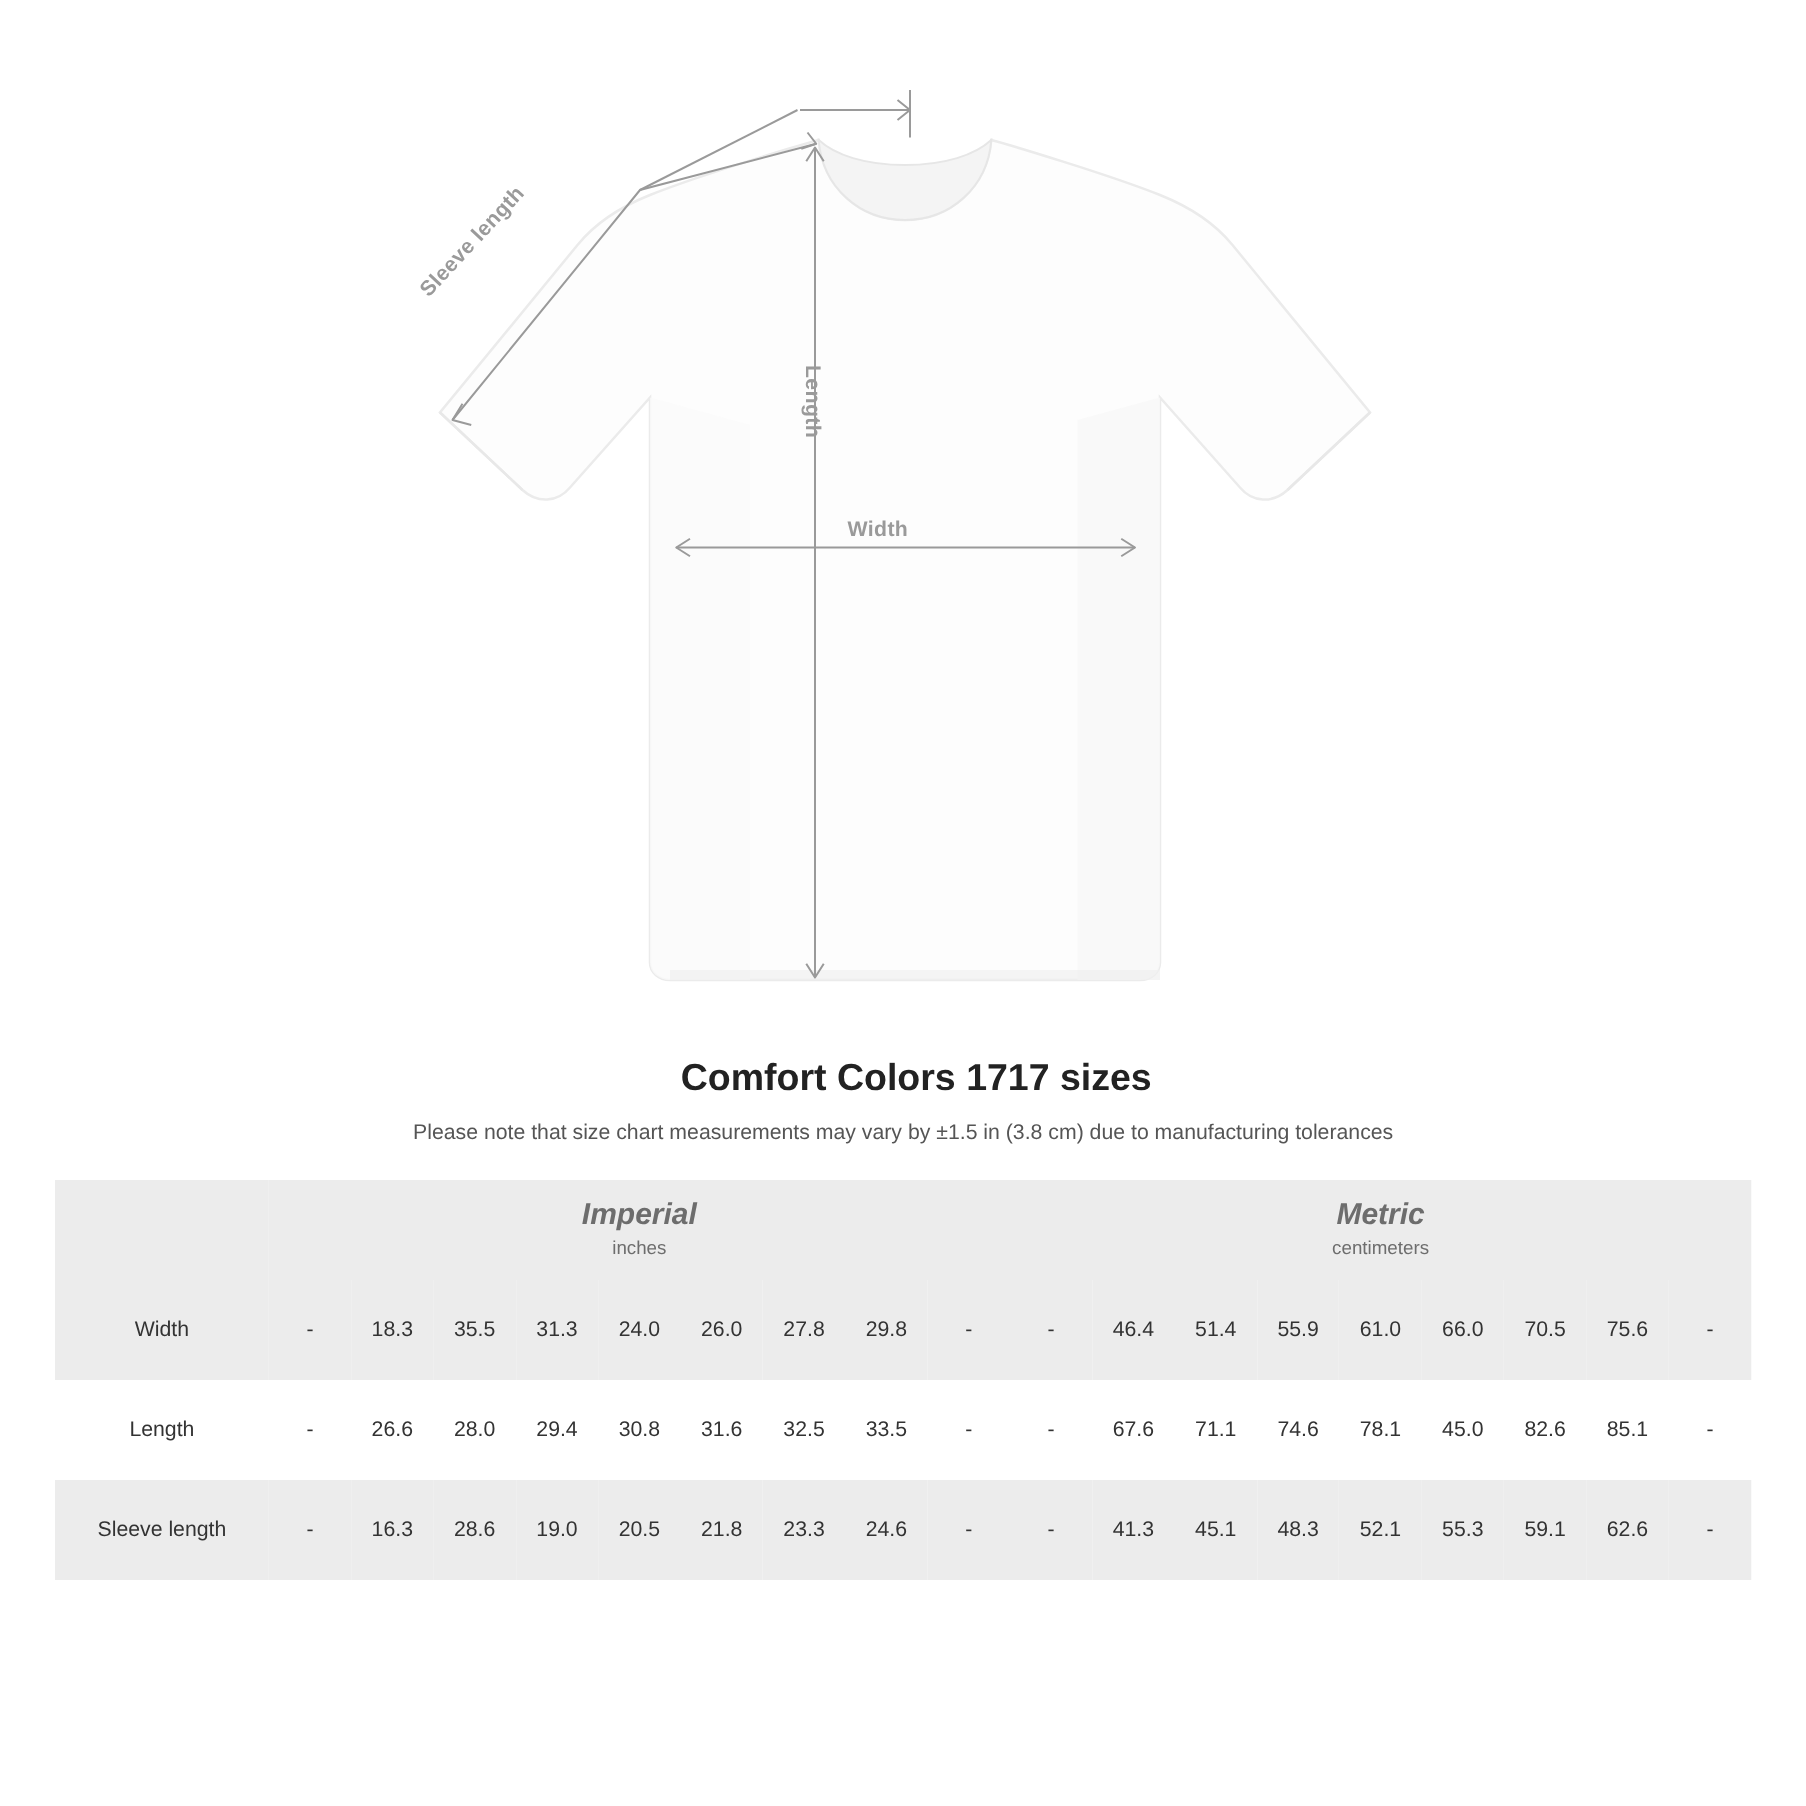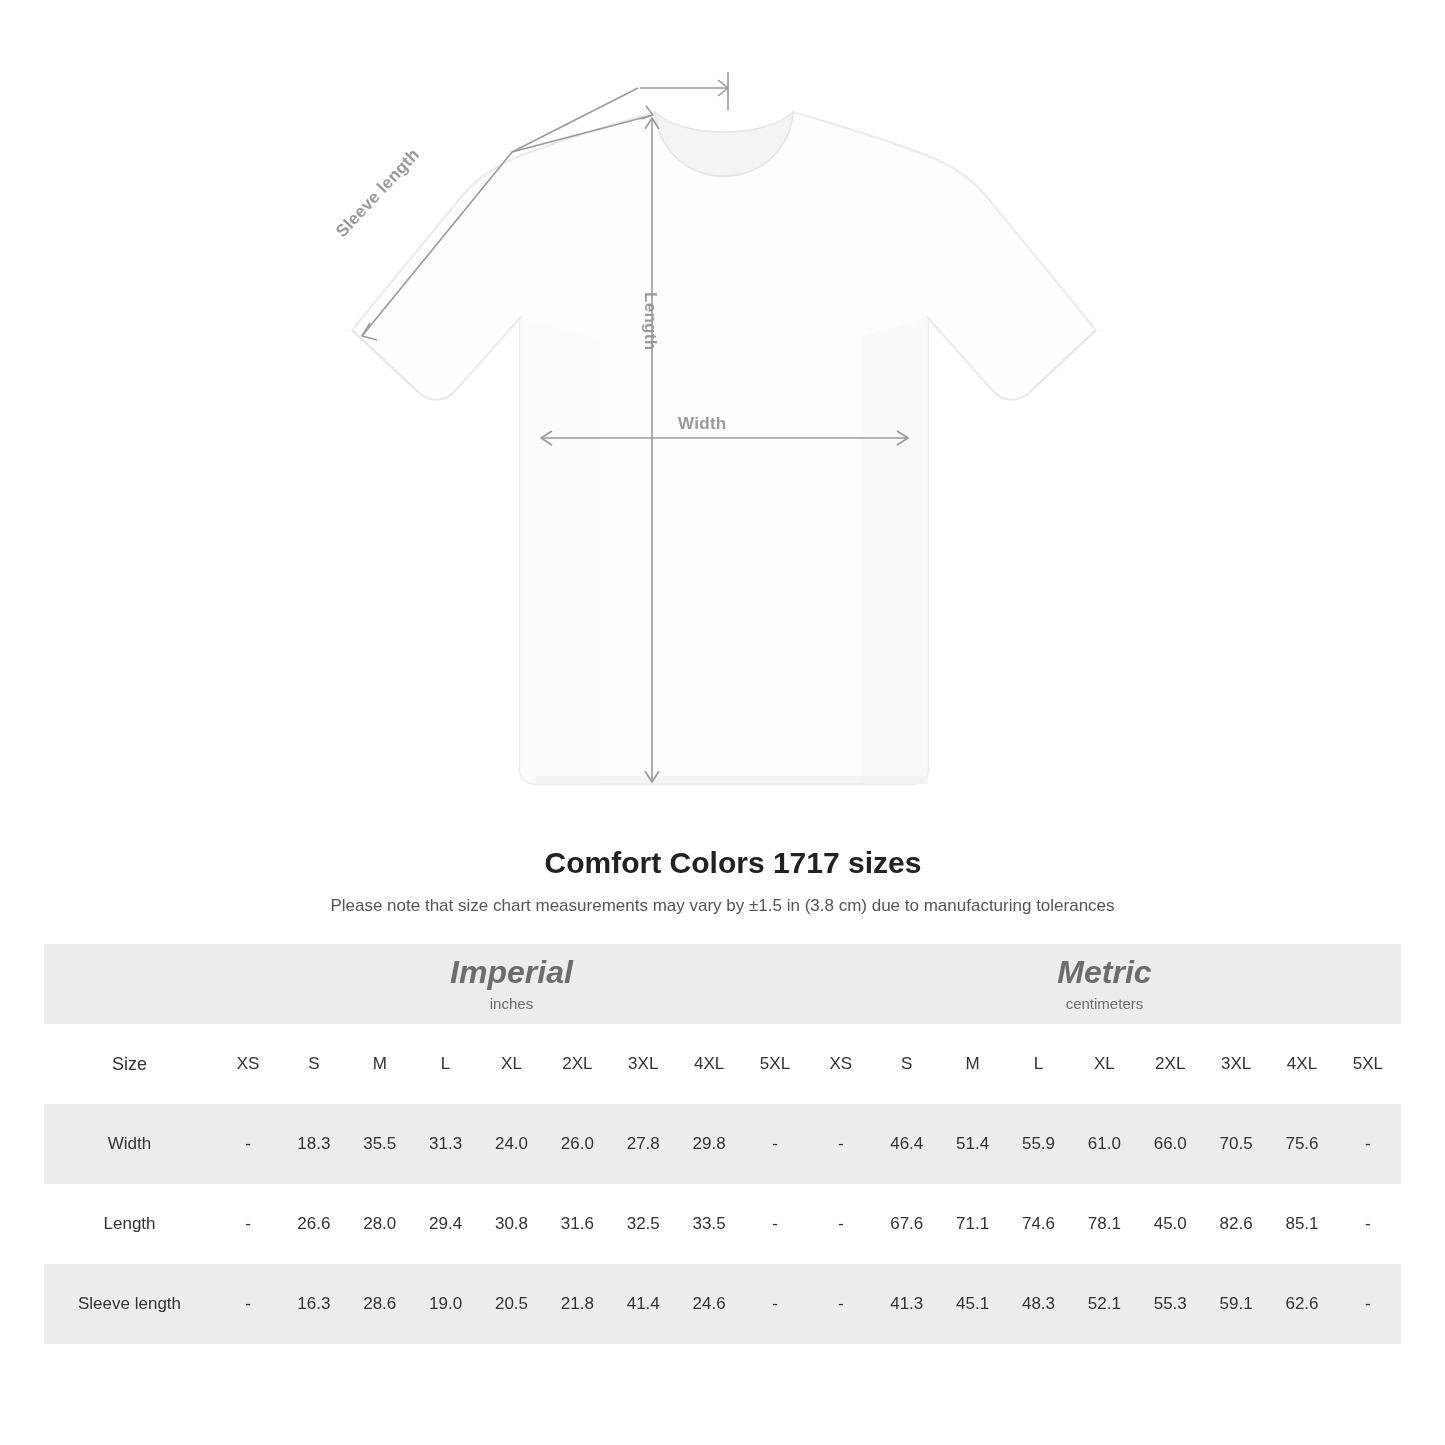--- a/index.html
+++ b/index.html
@@ -88,21 +88,21 @@
     padding: 0;
     height: 80px;
     vertical-align: middle;
   }
   .sys-row td {
     background: #ececec;
     height: 110px;
     padding-top: 4px;
   }
   .sys-name {
-    font-size: 32px;
+    font-size: 24px;
     font-style: italic;
     font-weight: bold;
     color: #6d6d6d;
     line-height: 1.25;
     text-align: center;
   }
   .sys-unit {
     font-size: 15px;
     color: #6d6d6d;
     line-height: 1.6;
@@ -227,41 +227,20 @@
         <td colspan="9">
           <div class="sys-name">Imperial</div>
           <div class="sys-unit">inches</div>
         </td>
         <td colspan="9">
           <div class="sys-name">Metric</div>
           <div class="sys-unit">centimeters</div>
         </td>
       </tr>
 
-      <tr class="hdr-row">
-        <td class="rowlabel">Size</td>
-        <td>XS</td>
-        <td>S</td>
-        <td>M</td>
-        <td>L</td>
-        <td>XL</td>
-        <td>2XL</td>
-        <td>3XL</td>
-        <td>4XL</td>
-        <td>5XL</td>
-        <td>XS</td>
-        <td>S</td>
-        <td>M</td>
-        <td>L</td>
-        <td>XL</td>
-        <td>2XL</td>
-        <td>3XL</td>
-        <td>4XL</td>
-        <td>5XL</td>
-      </tr>
 
       <tr class="data-row alt">
         <td class="rowlabel">Width</td>
         <td>-</td>
         <td>18.3</td>
         <td>35.5</td>
         <td>31.3</td>
         <td>24.0</td>
         <td>26.0</td>
         <td>27.8</td>
@@ -301,21 +280,21 @@
       </tr>
 
       <tr class="data-row alt">
         <td class="rowlabel">Sleeve length</td>
         <td>-</td>
         <td>16.3</td>
         <td>28.6</td>
         <td>19.0</td>
         <td>20.5</td>
         <td>21.8</td>
-        <td>41.4</td>
+        <td>23.3</td>
         <td>24.6</td>
         <td>-</td>
         <td>-</td>
         <td>41.3</td>
         <td>45.1</td>
         <td>48.3</td>
         <td>52.1</td>
         <td>55.3</td>
         <td>59.1</td>
         <td>62.6</td>

